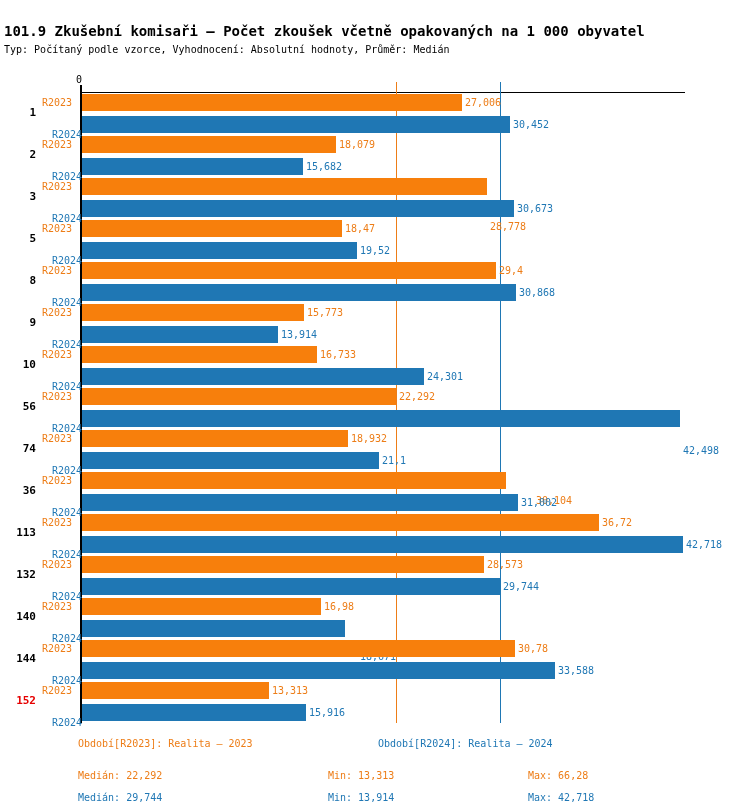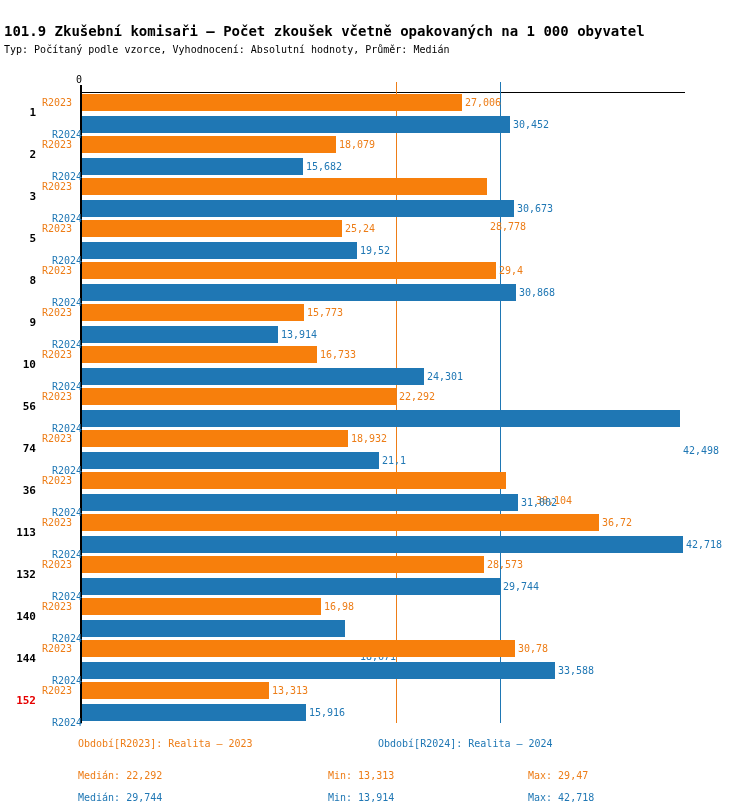--- a/index.html
+++ b/index.html
@@ -209,21 +209,21 @@
         <div class="bar b2023" style="width: 405px;"></div>
         <div class="bar-value v2023" style="left: 490px; margin-top: 40px;">28,778</div>
         <div class="series-label s2024">R2024</div>
         <div class="bar b2024" style="width: 432px;"></div>
         <div class="bar-value v2024" style="left: 517px;">30,673</div>
       </div>
       <div class="row-group" style="top: 219px; width: 750px; height: 42px;">
         <div class="row-key">5</div>
         <div class="series-label s2023">R2023</div>
         <div class="bar b2023" style="width: 260px;"></div>
-        <div class="bar-value v2023" style="left: 345px;">25,24</div>
+        <div class="bar-value v2023" style="left: 345px;">18,47</div>
         <div class="series-label s2024">R2024</div>
         <div class="bar b2024" style="width: 275px;"></div>
         <div class="bar-value v2024" style="left: 360px;">19,52</div>
       </div>
       <div class="row-group" style="top: 261px; width: 750px; height: 42px;">
         <div class="row-key">8</div>
         <div class="series-label s2023">R2023</div>
         <div class="bar b2023" style="width: 414px;"></div>
         <div class="bar-value v2023" style="left: 499px;">29,4</div>
         <div class="series-label s2024">R2024</div>
@@ -321,20 +321,20 @@
         <div class="bar-value v2024" style="left: 309px;">15,916</div>
       </div>
     </div>
 
   <div id="footer-host">
     <div class="legend-item s2023" style="left:78px; top:738px;">Období[R2023]: Realita – 2023</div>
     <div class="legend-item s2024" style="left:378px; top:738px;">Období[R2024]: Realita – 2024</div>
 
     <div class="stat s2023" style="left:78px; top:770px;">Medián: 22,292</div>
     <div class="stat s2023" style="left:328px; top:770px;">Min: 13,313</div>
-    <div class="stat s2023" style="left:528px; top:770px;">Max: 29,47</div>
+    <div class="stat s2023" style="left:528px; top:770px;">Max: 66,28</div>
 
     <div class="stat s2024" style="left:78px; top:792px;">Medián: 29,744</div>
     <div class="stat s2024" style="left:328px; top:792px;">Min: 13,914</div>
     <div class="stat s2024" style="left:528px; top:792px;">Max: 42,718</div>
   </div>
 
 </div>
 
 </body></html>

